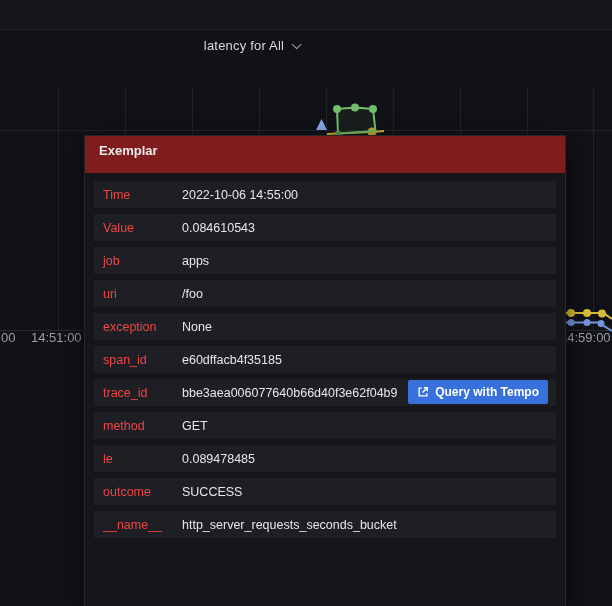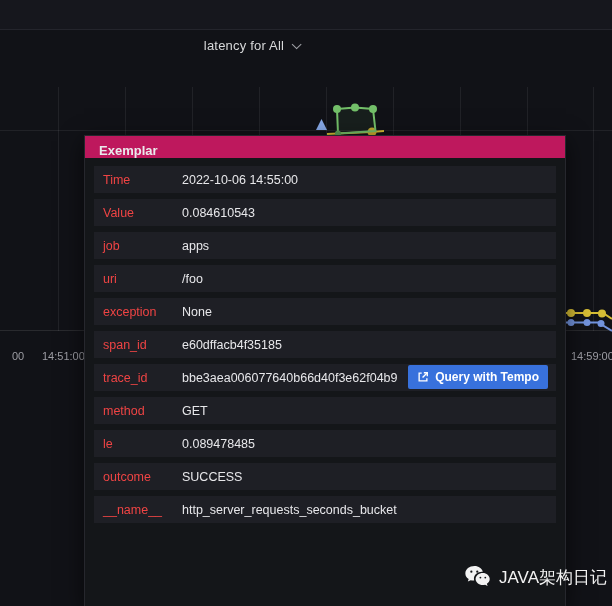--- a/index.html
+++ b/index.html
@@ -45,43 +45,42 @@
 
   
   .chart-layer {
     position: absolute;
     left: 0; top: 0;
     width: 612px; height: 606px;
   }
 
   .axis-label {
     position: absolute;
-    top: 350px;
+    top: 330px;
     color: #9d9da4;
-    font-size: 11px;
+    font-size: 13px;
     white-space: nowrap;
-    padding-left: 11px;
   }
   .axis-label.l0 { left: 1px; }
   .axis-label.l1 { left: 31px; }
   .axis-label.l2 { left: 560px; }
 
   
   .tooltip {
     position: absolute;
     left: 84px; top: 135px;
     width: 482px; height: 471px;
     background: #141619;
     box-shadow: 0 6px 22px rgba(0,0,0,0.6);
     border: 1px solid #26272d;
     border-bottom: none;
   }
   .tooltip-header {
-    height: 22px;
-    background: #be185d;
+    height: 37px;
+    background: #7f1d1d;
     color: #eaeaec;
     font-size: 13px;
     font-weight: 700;
     line-height: 29px;
     padding-left: 14px;
   }
   .tooltip-body { padding-top: 8px; }
   .t-row {
     position: relative;
     height: 27px;
@@ -250,29 +249,14 @@
         <span class="t-value">SUCCESS</span>
       </div>
       <div class="t-row">
         <span class="t-label">__name__</span>
         <span class="t-value">http_server_requests_seconds_bucket</span>
       </div>
 
     </div>
   </div>
 
-  <div class="watermark">
-    <svg width="28" height="24" viewBox="0 0 30 26">
-      <g fill="#f2f2f2">
-        <path d="M11.2 1.2 C5.7 1.2 1.3 4.7 1.3 9.1 c0 2.5 1.4 4.7 3.6 6.1 l-0.9 2.8 3.1-1.6 c0.9 0.3 1.9 0.5 2.9 0.5 0.3 0 0.6 0 0.9 0 -0.2-0.7-0.3-1.4-0.3-2.1 0-4.1 3.9-7.4 8.7-7.4 0.3 0 0.6 0 0.9 0 C19.4 3.9 15.7 1.2 11.2 1.2 Z"></path>
-        <path d="M20.3 8.6 c-4.4 0-7.9 2.9-7.9 6.5 0 3.6 3.5 6.5 7.9 6.5 0.8 0 1.6-0.1 2.4-0.3 l2.7 1.4 -0.8-2.4 c1.9-1.2 3.1-3.1 3.1-5.2 0-3.6-3.5-6.5-7.4-6.5 Z"></path>
-      </g>
-      <g fill="#141619">
-        <circle cx="7.8" cy="7.2" r="1.2"></circle>
-        <circle cx="14.2" cy="7.2" r="1.2"></circle>
-        <circle cx="17.6" cy="13.6" r="1.0"></circle>
-        <circle cx="22.9" cy="13.6" r="1.0"></circle>
-      </g>
-    </svg>
-    <span class="wm-text">JAVA架构日记</span>
-  </div>
 
 </div>
 
 </body></html>

